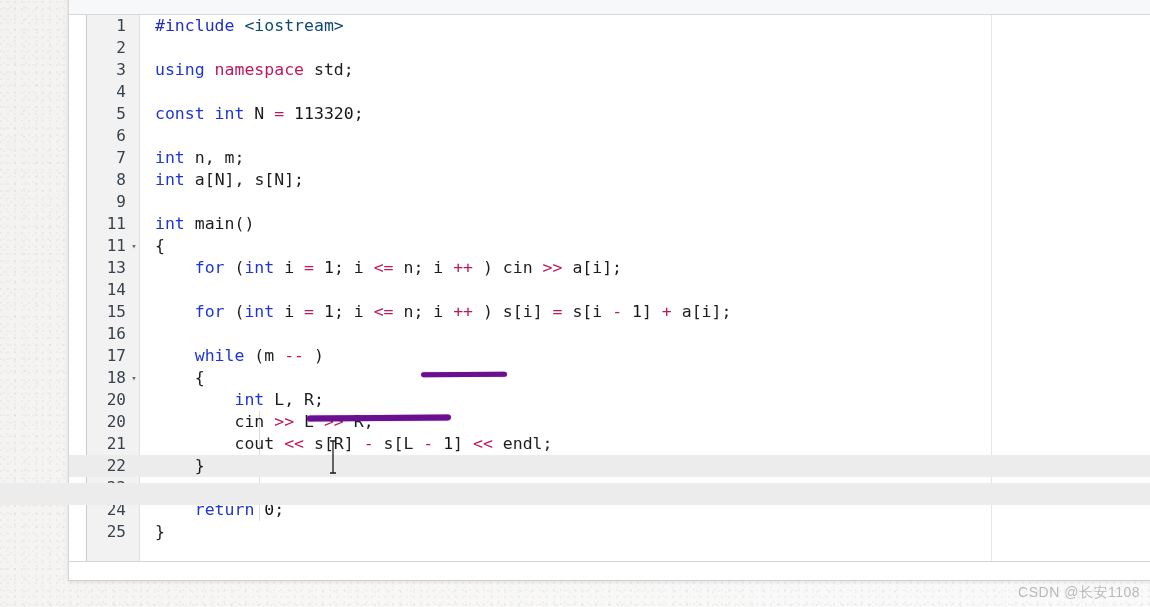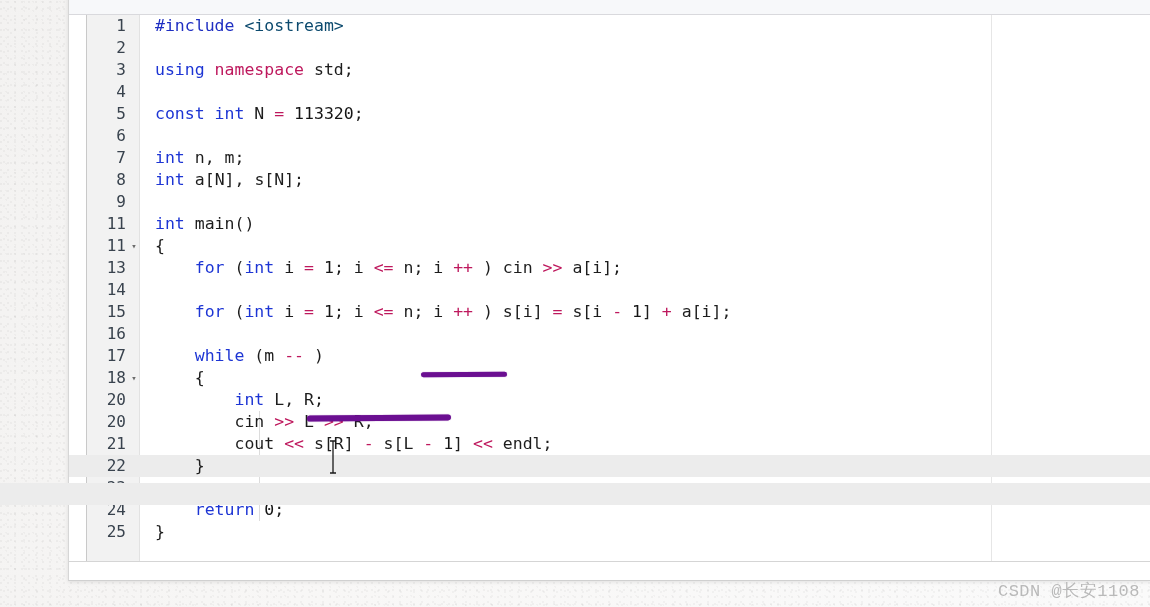--- a/index.html
+++ b/index.html
@@ -161,22 +161,22 @@
     left: 0; bottom: 0;
     width: 100%; height: 18px;
     background: #ffffff;
     border-top: 1px solid #d5d5d5;
   }
 
   
   #watermark {
     position: absolute;
     right: 10px; bottom: 5px;
-    font-family: Liberation Mono, monospace;
-    font-size: 17px;
+    font-family: Liberation Sans, sans-serif;
+    font-size: 14px;
     color: #b9b9b9;
     letter-spacing: 0.5px;
     user-select: none;
   }
 </style>
 </head>
 <body>
 
 <div id="desktop"></div>
 

